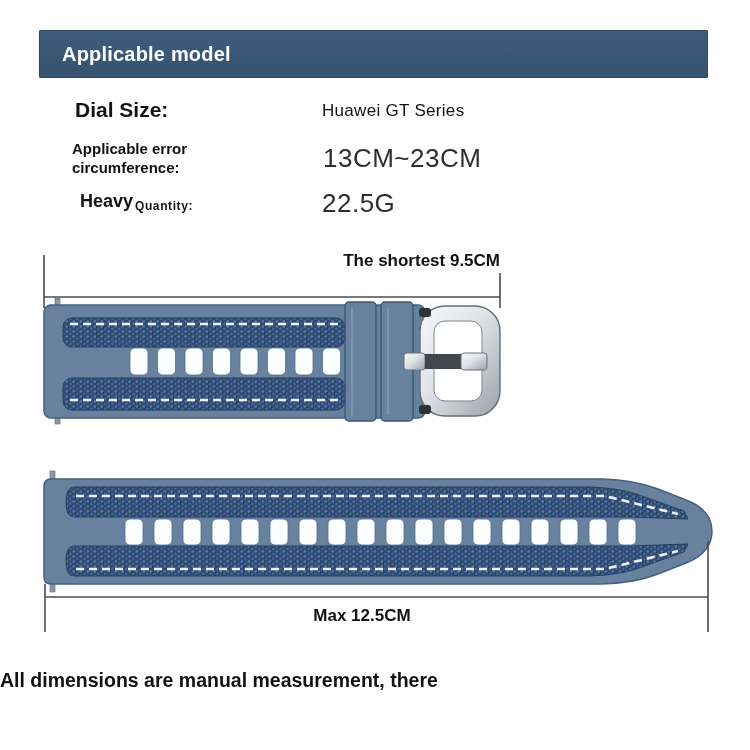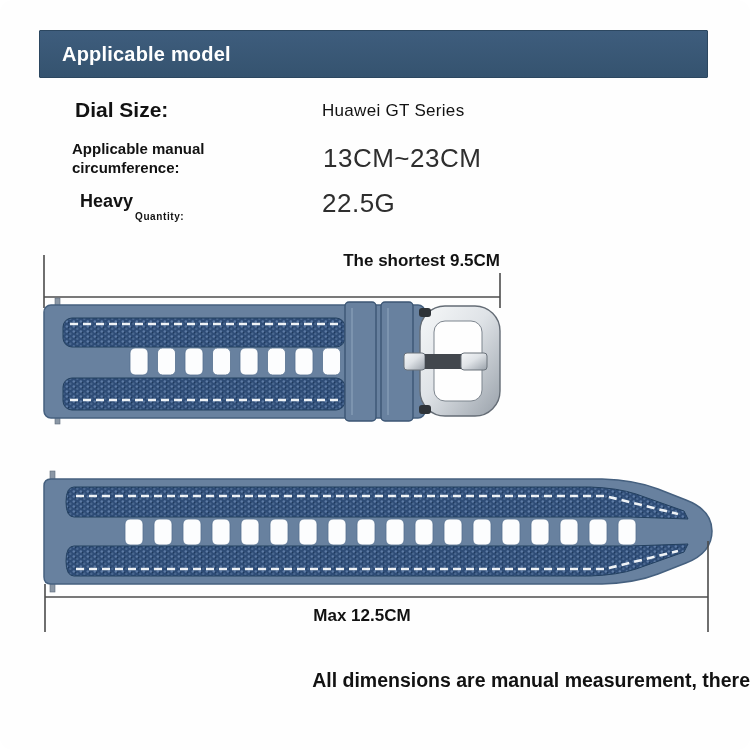--- a/index.html
+++ b/index.html
@@ -29,30 +29,30 @@
   }
   .header .title{color:#fff;font-size:20px;font-weight:bold;letter-spacing:.2px;}
   .spec-label{position:absolute;color:var(--ink);font-weight:bold;}
   .spec-value{position:absolute;color:var(--ink);font-weight:normal;}
   .lbl-dial{left:75px;top:98px;font-size:21px;}
   .val-dial{left:322px;top:101px;font-size:17px;letter-spacing:.3px;}
   .lbl-wrist{left:72px;top:140px;font-size:15px;width:160px;line-height:1.25;}
   .val-big{font-weight:normal;color:var(--value-ink);font-size:26px;letter-spacing:.5px;}
   .val-wrist{left:323px;top:143px;}
   .lbl-heavy{left:80px;top:191px;font-size:18px;}
-  .lbl-qty{left:135px;top:199px;font-size:10px;letter-spacing:.6px;margin-top:12px;}
+  .lbl-qty{left:135px;top:199px;font-size:12px;letter-spacing:.6px;}
   .val-weight{left:322px;top:188px;}
   .measure-label{position:absolute;color:var(--ink);font-weight:bold;font-size:17px;text-align:center;}
   .lab-short{left:30px;top:251px;width:470px;text-align:right;}
   .lab-long{left:0px;top:606px;width:724px;}
   .strap-svg{position:absolute;}
   #short-strap-svg{left:30px;top:250px;}
   #long-strap-svg{left:30px;top:455px;}
   .footer-note{
-    position:absolute;left:0;top:668px;width:750px;text-align:right;
+    position:absolute;left:0;top:668px;width:750px;text-align:left;
     color:var(--ink);font-weight:bold;font-size:19.5px;line-height:1.3;
   }
   
   .mline{stroke:var(--measure);stroke-width:1.6;fill:none;}
   .strap-fill{fill:var(--strap-body);stroke:var(--strap-edge);stroke-width:1.5;}
   .band{stroke:#23405f;stroke-width:1;}
   .stitch{fill:none;stroke:var(--stitch);stroke-width:2.6;stroke-dasharray:8 5;stroke-linecap:butt;}
   .hole{fill:#fcfdfe;stroke:#55708f;stroke-width:0.8;}
   .pin{fill:#8b97a5;stroke:#5d6a78;stroke-width:0.6;}
   .keeper{fill:var(--strap-body);stroke:#3c5674;stroke-width:1.4;}
@@ -68,21 +68,21 @@
 
 <div class="canvas">
 
   <div class="header">
     <span class="title">Applicable model</span>
   </div>
 
   <div class="spec-label lbl-dial">Dial Size:</div>
   <div class="spec-value val-dial">Huawei GT Series</div>
 
-  <div class="spec-label lbl-wrist">Applicable manual circumference:</div>
+  <div class="spec-label lbl-wrist">Applicable error circumference:</div>
   <div class="spec-value val-big val-wrist">13CM~23CM</div>
 
   <div class="spec-label lbl-heavy">Heavy</div>
   <div class="spec-label lbl-qty">Quantity:</div>
   <div class="spec-value val-big val-weight">22.5G</div>
 
   <div class="measure-label lab-short">The shortest 9.5CM</div>
 
   <svg id="short-strap-svg" class="strap-svg" width="500" height="185" viewBox="0 0 500 185">
     <defs>

